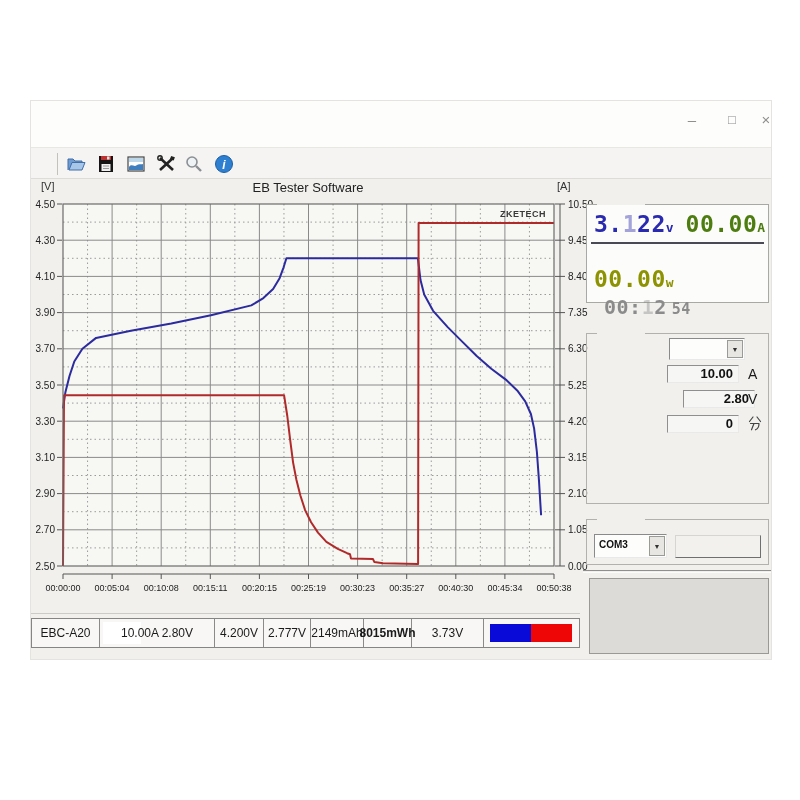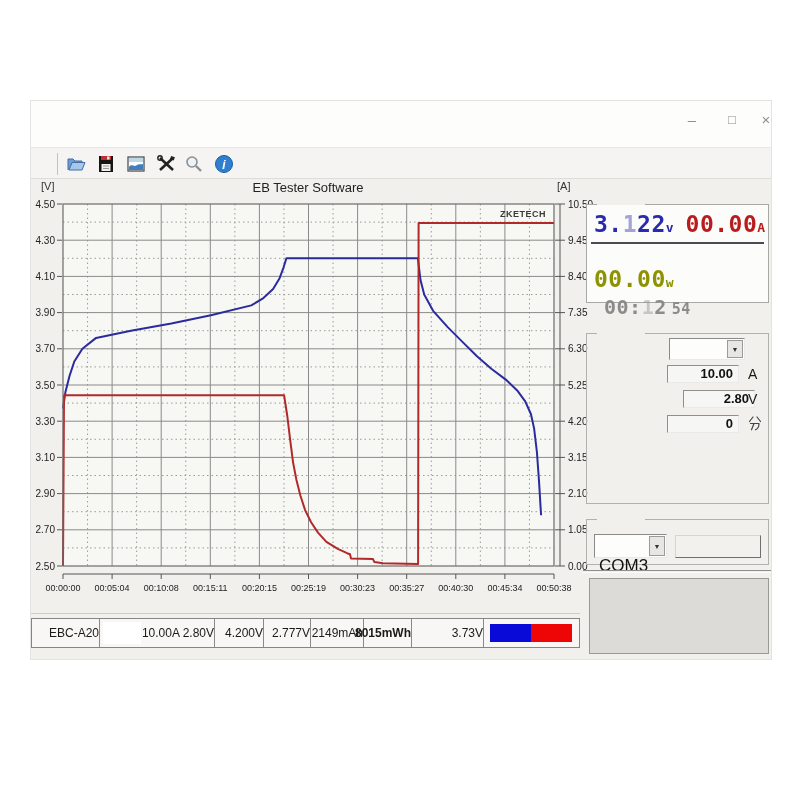--- a/index.html
+++ b/index.html
@@ -28,41 +28,41 @@
   .chart-title { position:absolute; left:157px; top:79px; width:240px; text-align:center;
                  font-size:13px; color:#222; }
 
   
   .display-panel { position:absolute; left:555px; top:103px; width:183px; height:99px;
                    background:#fcfcfa; border:1px solid #a8a8a5; }
   .gap::before { content:""; position:absolute; top:-1px; left:10px; width:48px; height:1px; background:#f1f0ed; }
   .seg { font-family:"DejaVu Sans Mono", monospace; font-weight:bold; letter-spacing:0.5px;margin-top:20px; }
   .drow1 { position:absolute; left:7px; top:6px; white-space:nowrap; }
   .d-volt { color:#2a2ab0; font-size:23px; }
-  .d-amp  { color:#b91c1c; font-size:23px; }
+  .d-amp  { color:#4d7c0f; font-size:23px; }
   .d-unit { font-size:13px; }
   .dim { opacity:0.42; }
   .d-sepline { position:absolute; left:4px; top:37px; width:173px; height:2px; background:#4a4a55; }
   .drow2 { position:absolute; left:7px; top:41px; color:#8d9200; font-size:23px; white-space:nowrap; }
   .drow3 { position:absolute; left:17px; top:70px; color:#8b8b8b; font-size:20px; white-space:nowrap; }
   .d-sec { font-size:15px; margin-left:5px; }
 
   .gbox { position:absolute; border:1px solid #b2b1ae; }
   .settings-box { left:555px; top:232px; width:183px; height:171px; }
   .com-box { left:555px; top:418px; width:183px; height:46px; }
 
   .combo { position:absolute; background:#fdfdfc; border:1px solid;
            border-color:#8a8a8a #e9e9e9 #e9e9e9 #8a8a8a; }
   .combo .cval { position:absolute; left:4px; top:2px; font-size:13px; color:#111; }
   .combo-btn { position:absolute; right:1px; top:1px; bottom:1px; width:16px; background:#e7e6e3;
                border:1px solid #9a9a97; font-size:7px; color:#333; display:flex;
                align-items:center; justify-content:center; }
   .mode-combo { left:82px; top:4px; width:76px; height:22px; }
   .com-combo { left:7px; top:14px; width:73px; height:24px; }
-  .com-combo .cval { top:21px; font-size:17px; }
+  .com-combo .cval { top:4px; font-size:10px;font-weight:bold; }
 
   .field { position:absolute; left:80px; width:72px; height:18px; background:#f6f6f4;
            border:1px solid; border-color:#8f8f8f #e9e9e9 #e9e9e9 #8f8f8f;
            font-size:13px; font-weight:600; color:#111; text-align:right; padding-right:5px; line-height:16px; }
   .f1 { top:31px; } .f2 { top:56px;margin-left:16px; } .f3 { top:81px; }
   .flabel { position:absolute; left:161px; width:20px; font-size:14px; color:#1a1a1a; }
   .l1 { top:32px; } .l2 { top:57px; } .l3 { top:82px; }
 
   .blank-btn { position:absolute; left:88px; top:15px; width:86px; height:23px; background:#f2f1ee;
                border:1px solid; border-color:#d6d5d2 #6f6f6f #6f6f6f #d6d5d2; }
@@ -71,21 +71,21 @@
           border-top:1px solid #8f8f8f; border-bottom:1px solid #fbfbfa; }
   .gray-panel { position:absolute; left:558px; top:477px; width:180px; height:76px;
                 background:#dcdbd8; border:1px solid #9a9996; }
 
   
   .status-wrap { position:absolute; left:0; top:512px; width:549px; height:36px; }
   .status-topline { position:absolute; left:0; top:0; width:100%; height:1px; background:#cccbc8; }
   #status-row { position:absolute; left:0; top:5px; width:549px; height:30px;
                 border:1px solid #858583; background:#f8f7f5; }
   .scell { position:absolute; top:0; height:28px; border-right:1px solid #8a8a88;
-           display:flex; align-items:center; justify-content:flex-end;
+           display:flex; align-items:center; justify-content:center;
            font-size:12px; color:#1a1a1a; }
   .scell span { position:relative; z-index:2; }
   .swhite { position:absolute; left:3px; top:3px; width:38px; height:22px; background:#ffffff; }
   .swatch { position:absolute; top:5px; width:41px; height:18px; }
 
   svg text { font-family:"Liberation Sans", sans-serif; }
 </style>
 </head>
 <body>
 

